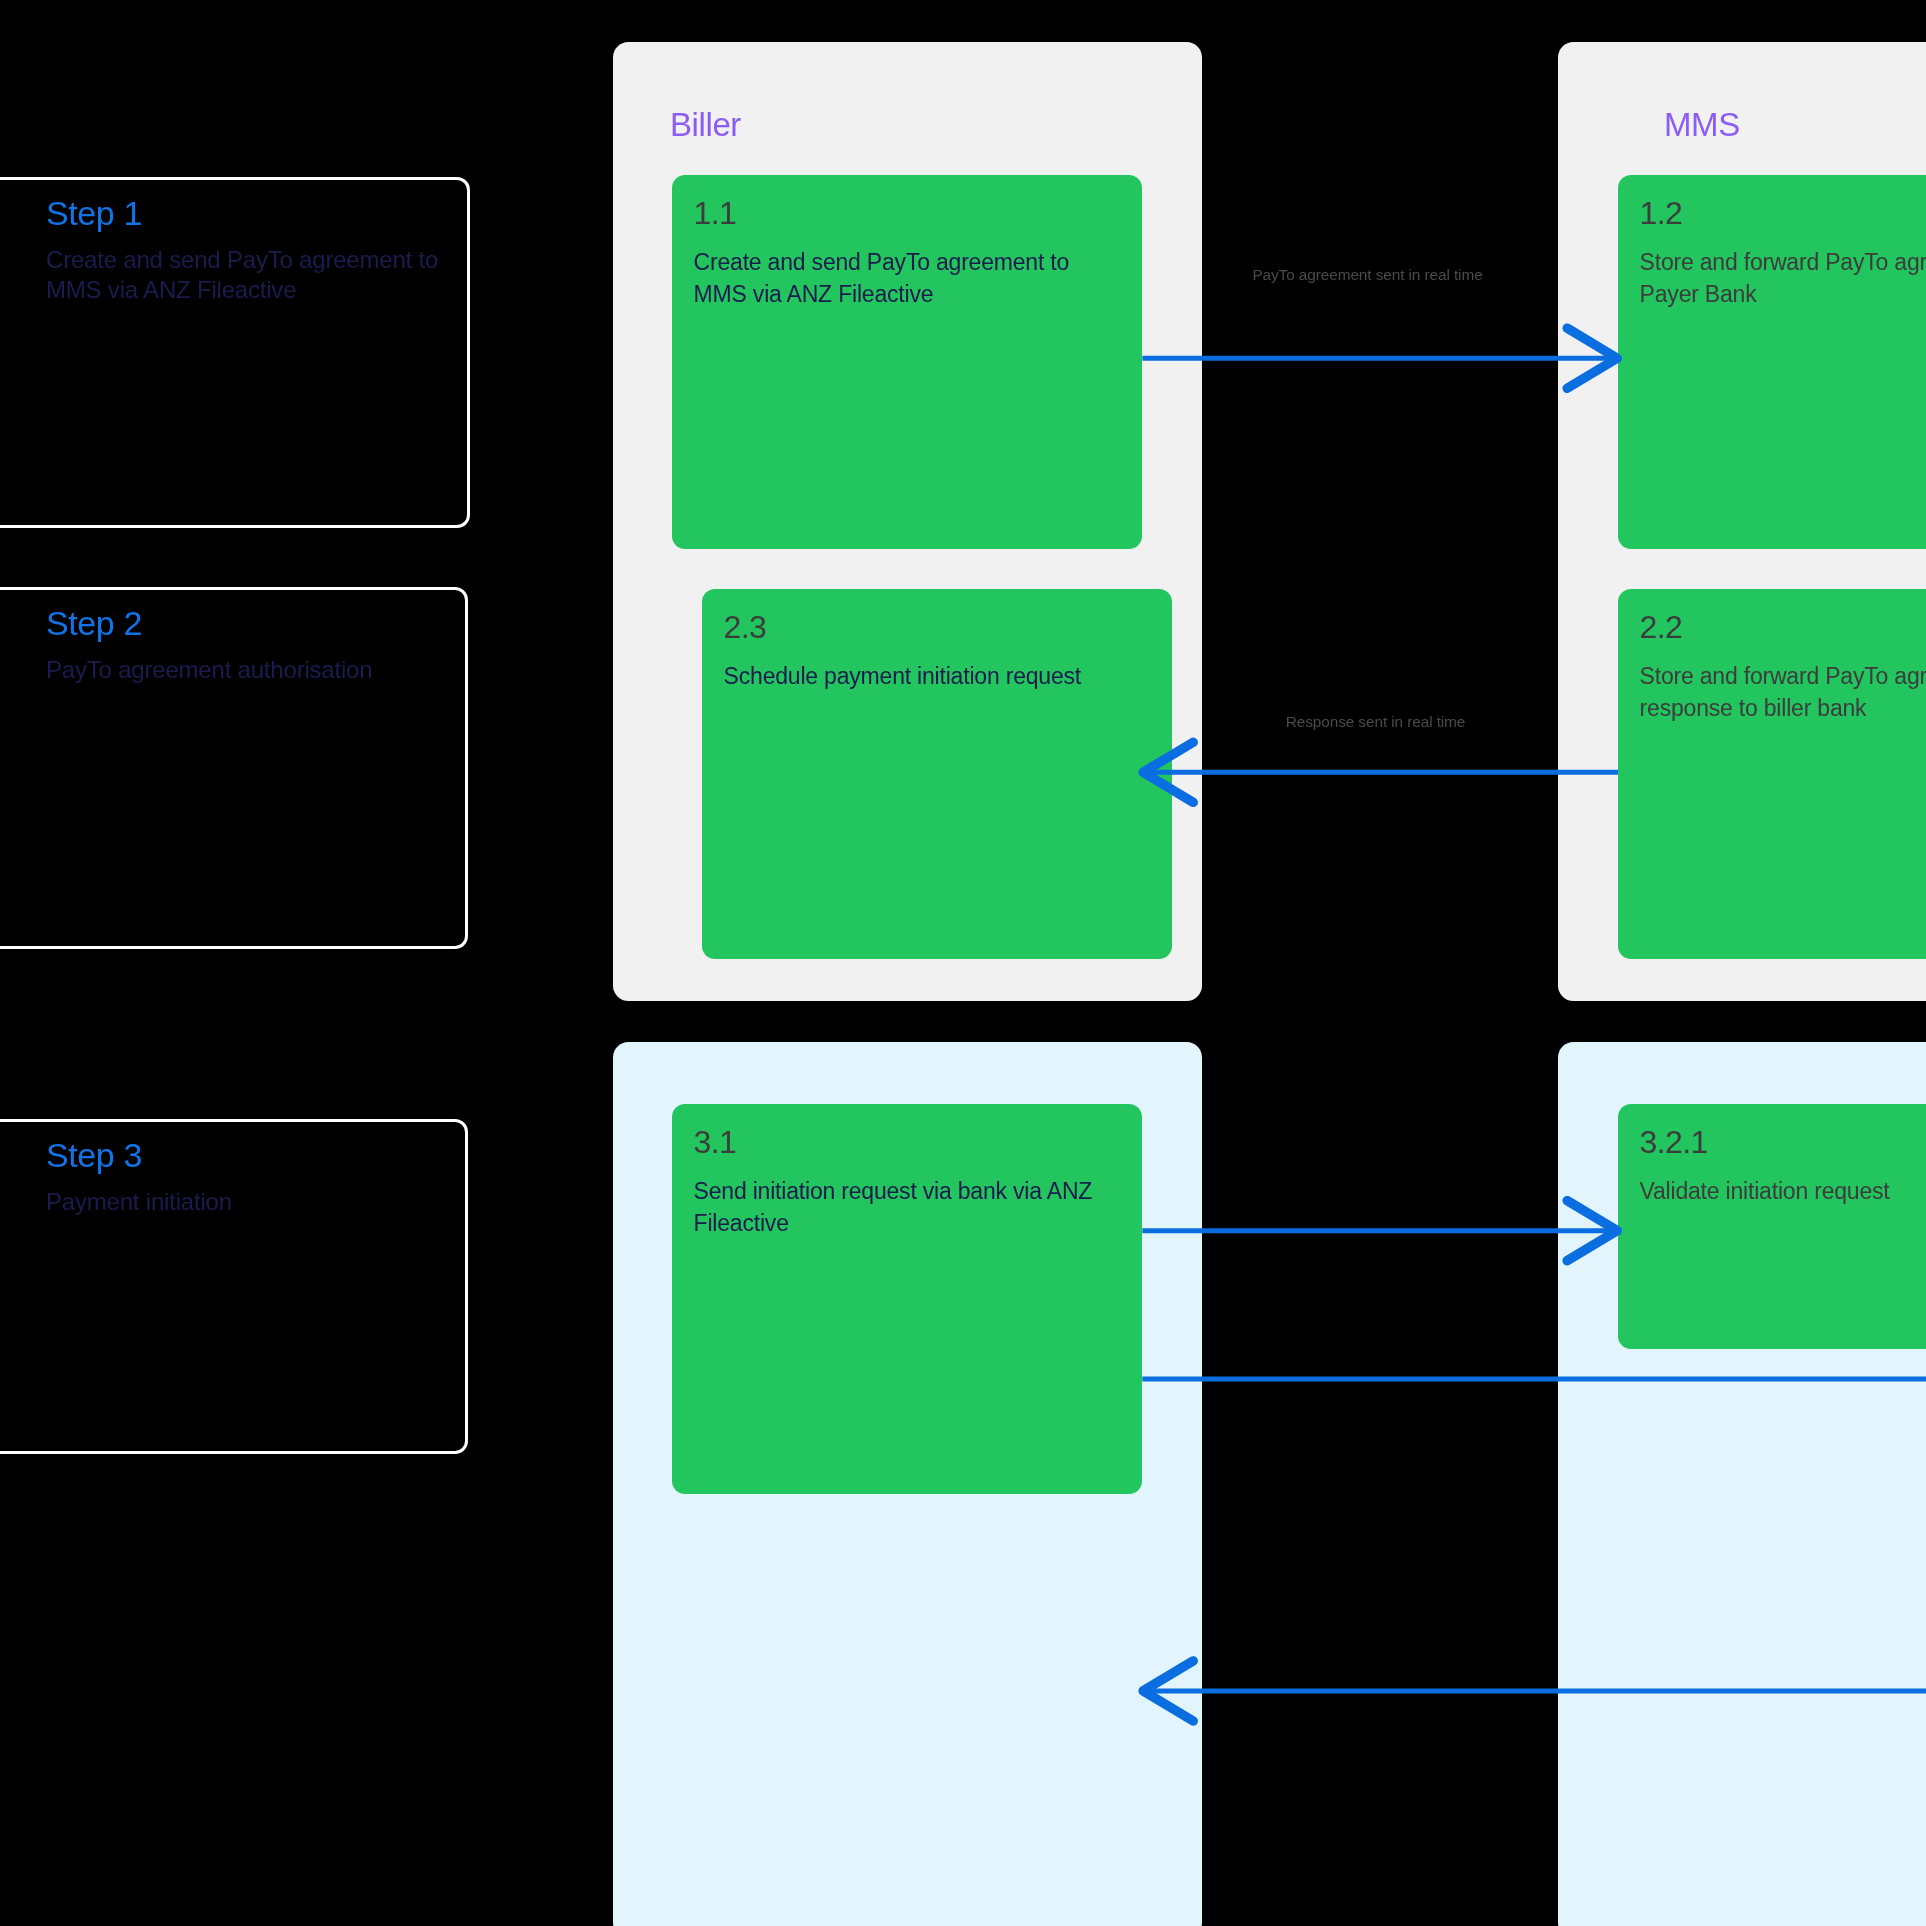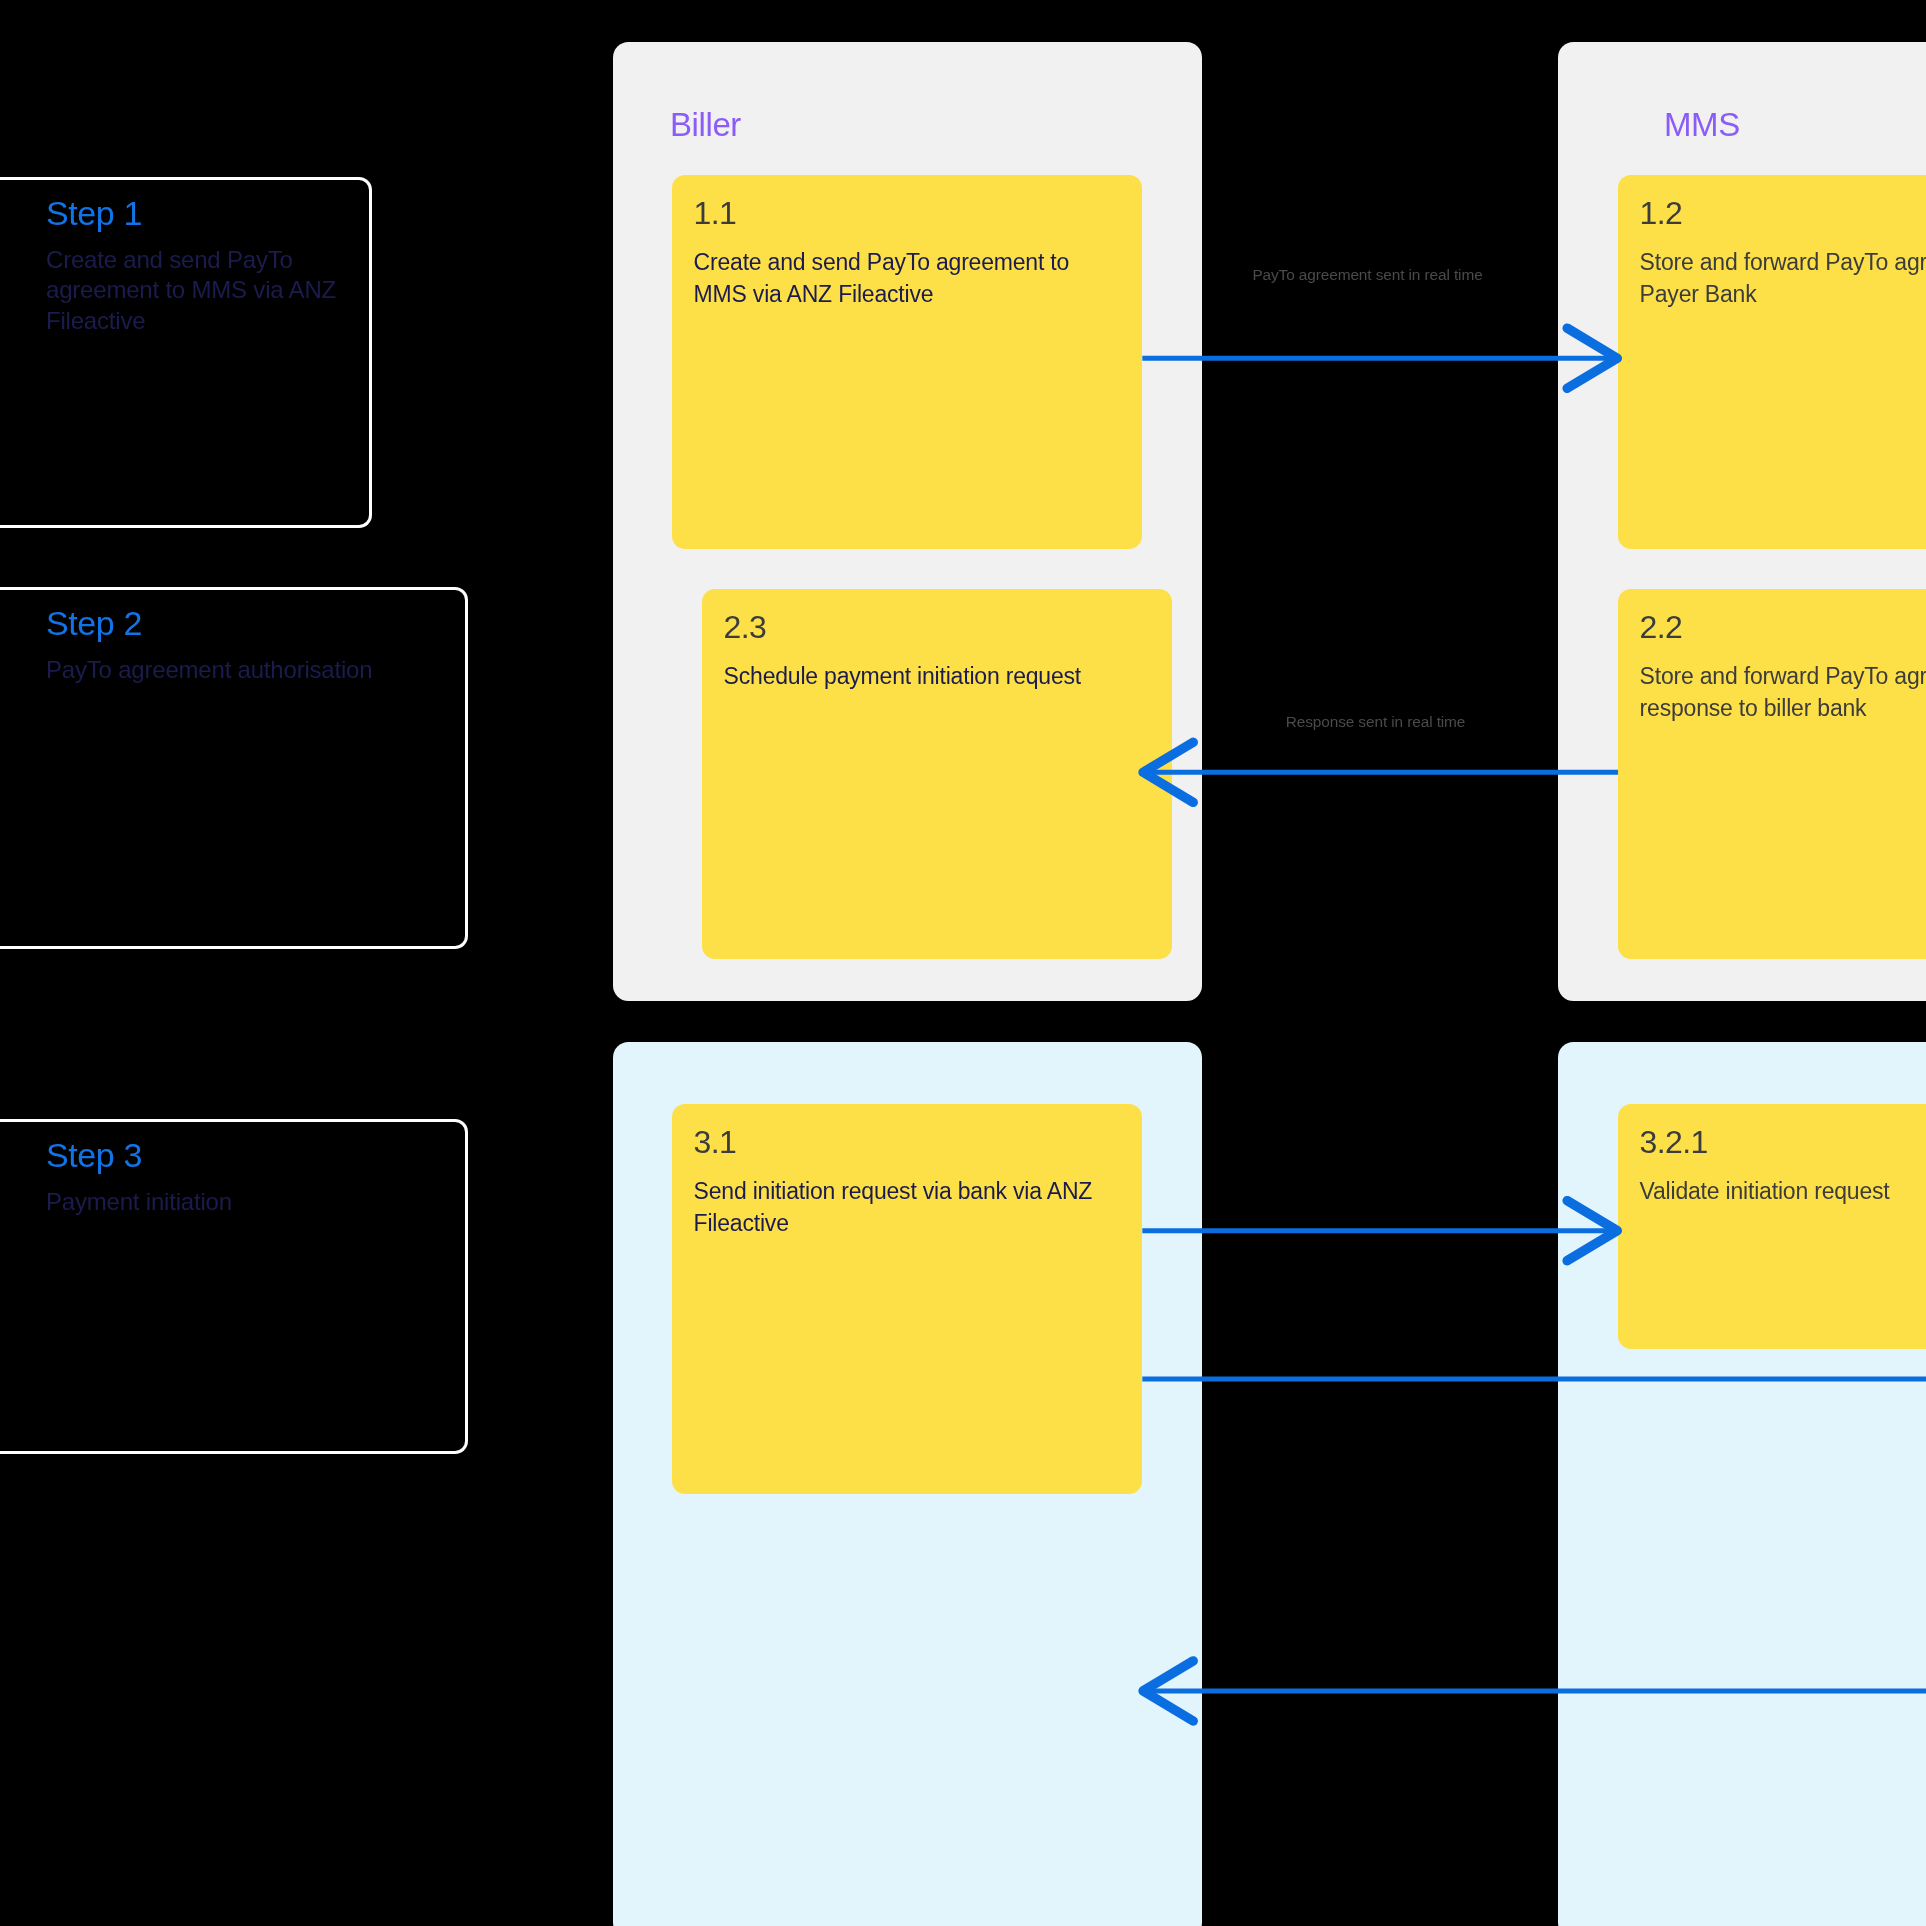--- a/index.html
+++ b/index.html
@@ -13,36 +13,36 @@
 
   
   .step-card{
     position:absolute; left:0; border:3.5px solid #ffffff;
     border-left:none; border-radius:0 13px 13px 0;
     background:#000; padding:16px 23px 16px 46px;
   }
   .step-title{ color:#1273e6; font-size:34px; font-weight:400; letter-spacing:-0.4px; line-height:1.05;}
   .step-desc{ color:#1b1c4d; font-size:24px; font-weight:400; line-height:1.28; margin-top:13px; letter-spacing:-0.2px;}
 
-  #step1{ top:177px; height:351px; width:372px;}
+  #step1{ top:177px; height:351px; width:470px;}
   #step2{ top:587px; height:362px; width:468px;}
   #step3{ top:1119px; height:335px; width:468px;}
 
   
   .lane{ position:absolute; border-radius:15.4px;}
   .lane.grey{ background:#f1f1f1;}
   .lane.blue{ background:#e2f4fc;}
   .lane-title{
     position:absolute; color:#8b5cf6; font-size:33px; font-weight:400;
     letter-spacing:-0.4px; line-height:1;
   }
 
   
   .node{
-    position:absolute; background:#fde047; border-radius:13px;
+    position:absolute; background:#22c55e; border-radius:13px;
     padding:21.6px 21.6px 21.6px 21.6px;
   }
   .node-num{ color:#3c3c3c; font-size:32px; font-weight:400; letter-spacing:-0.6px; line-height:1;}
   .node-text{ color:#3c3c3c; font-size:23px; font-weight:400; line-height:1.42; margin-top:17px; letter-spacing:-0.2px;}
   .node-text.navy{ color:#1b1c4d;}
 
   
   .conn-label{
     position:absolute; color:#4a4a4a; font-size:15.4px; line-height:1.38;
     text-align:center; letter-spacing:-0.1px;

